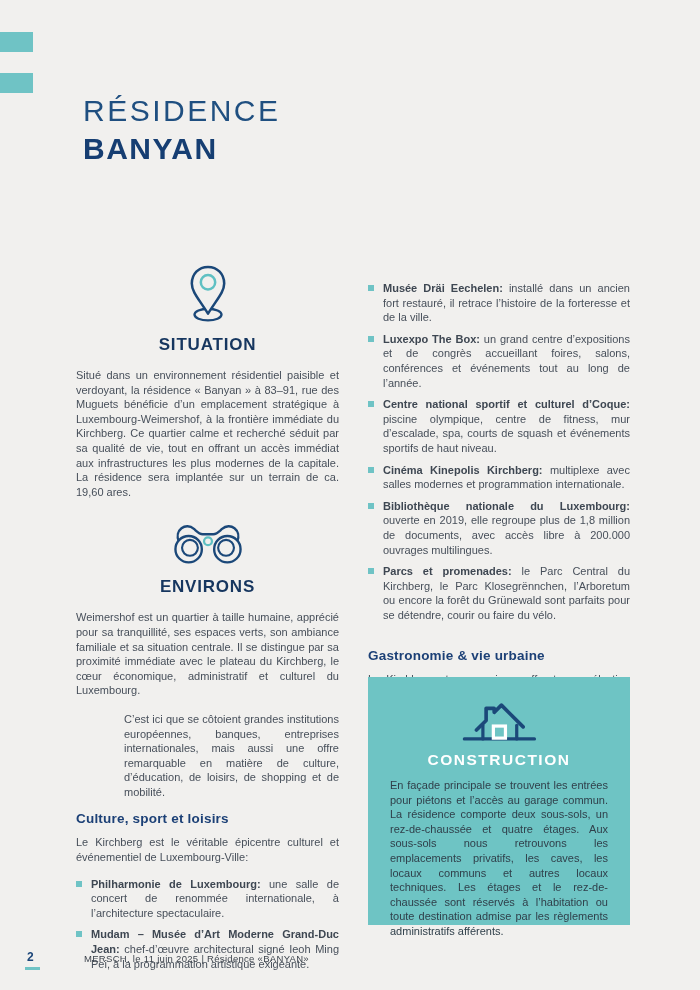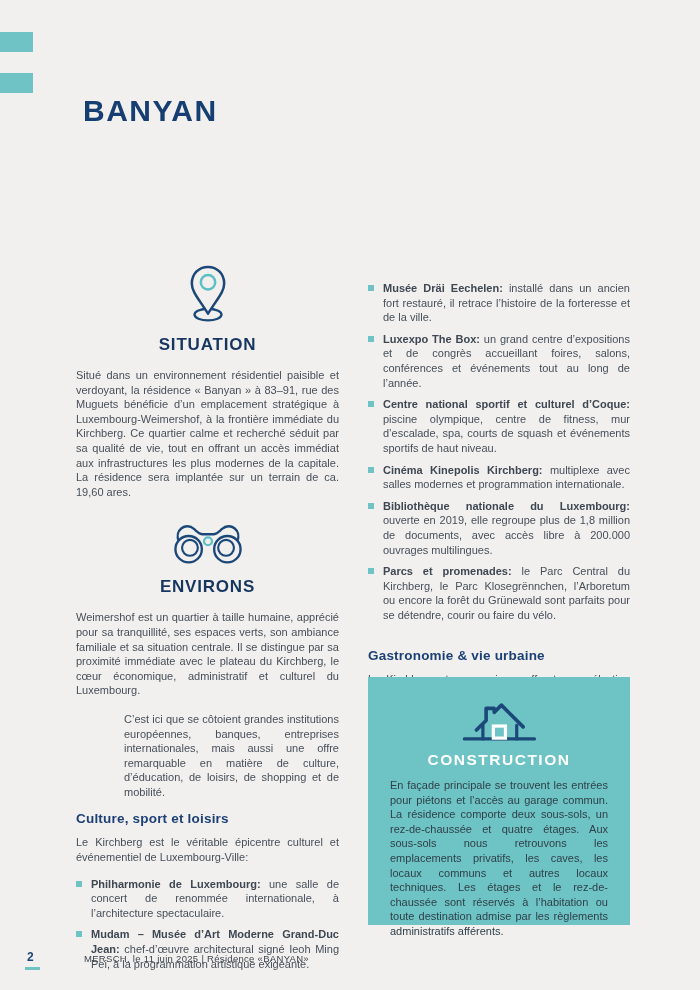--- a/index.html
+++ b/index.html
@@ -67,20 +67,21 @@
 </style>
 </head>
 <body>
 
 <div class="page">
 
   <div class="stripe stripe1"></div>
   <div class="stripe stripe2"></div>
 
   <div class="header">
+    <div class="title1">RÉSIDENCE</div>
     <div class="title2">BANYAN</div>
   </div>
 
   <div class="col-left">
 
     <div class="icon-wrap">
       <svg width="54" height="60" viewBox="0 0 60 66" fill="none">
         <ellipse cx="30" cy="57" rx="15" ry="6.5" stroke="#1b4879" stroke-width="2.6"></ellipse>
         <path d="M30 4 C19.5 4 12 12 12 22.5 C12 32 20.5 40.5 30 56 C39.5 40.5 48 32 48 22.5 C48 12 40.5 4 30 4 Z" stroke="#1b4879" stroke-width="2.8" stroke-linejoin="round" fill="#f1f0ee"></path>
         <circle cx="30" cy="21" r="8" stroke="#5fc0c3" stroke-width="2.8"></circle>

